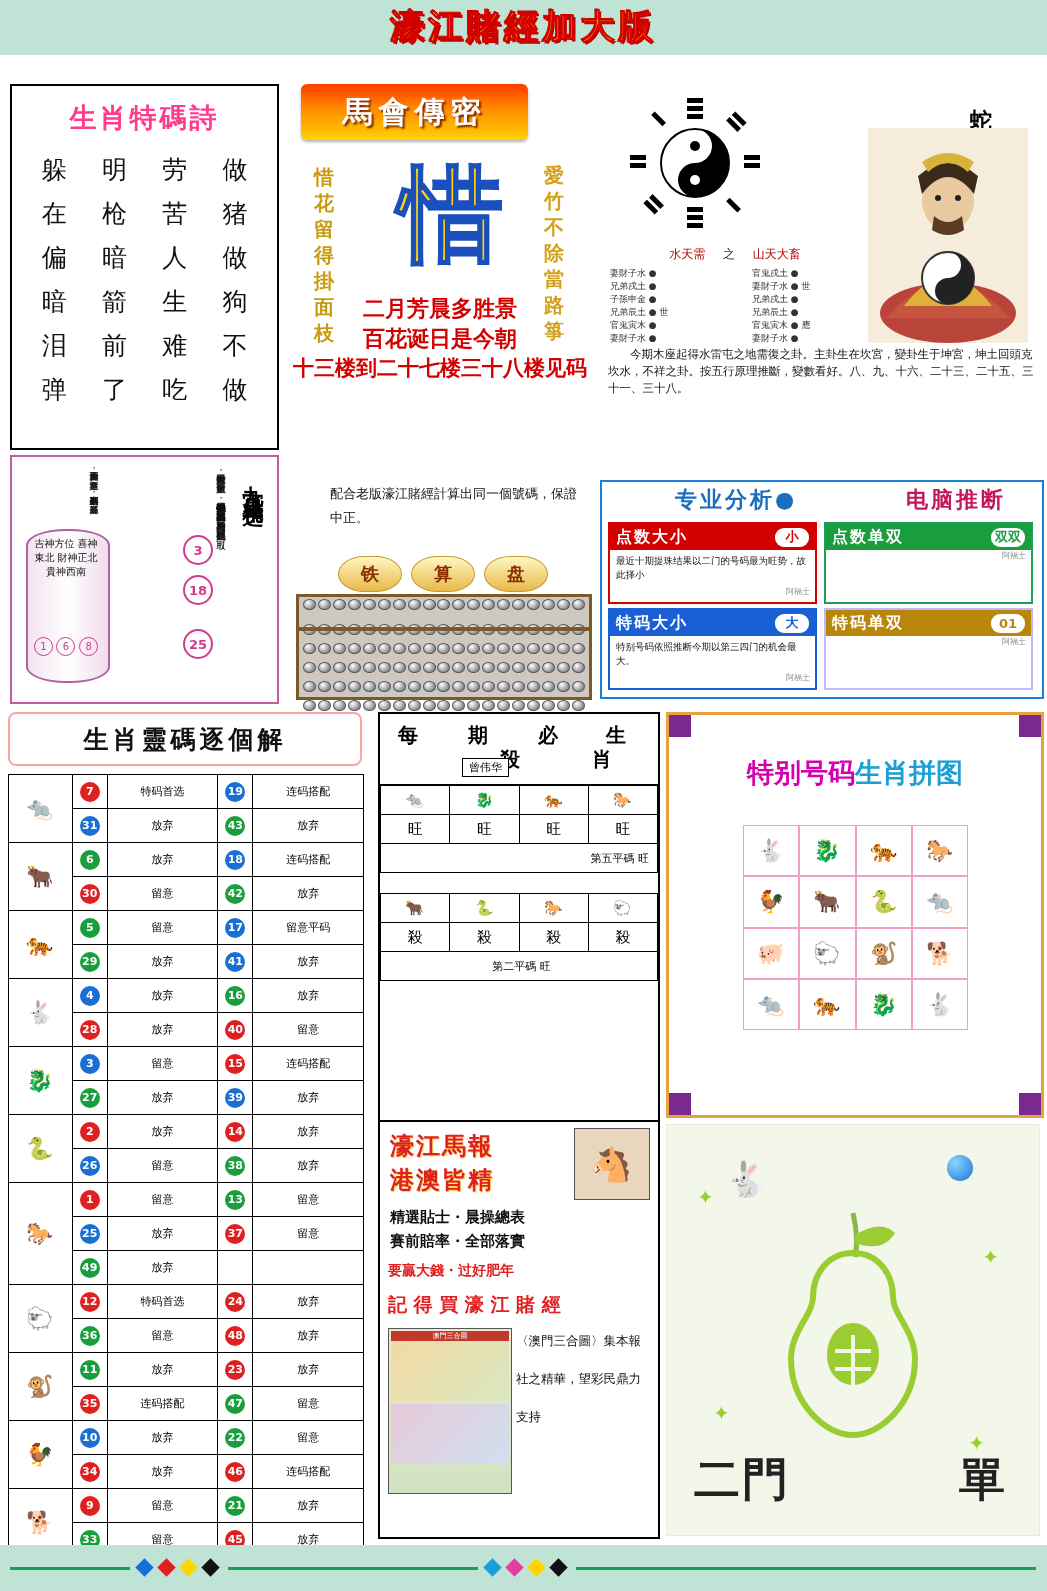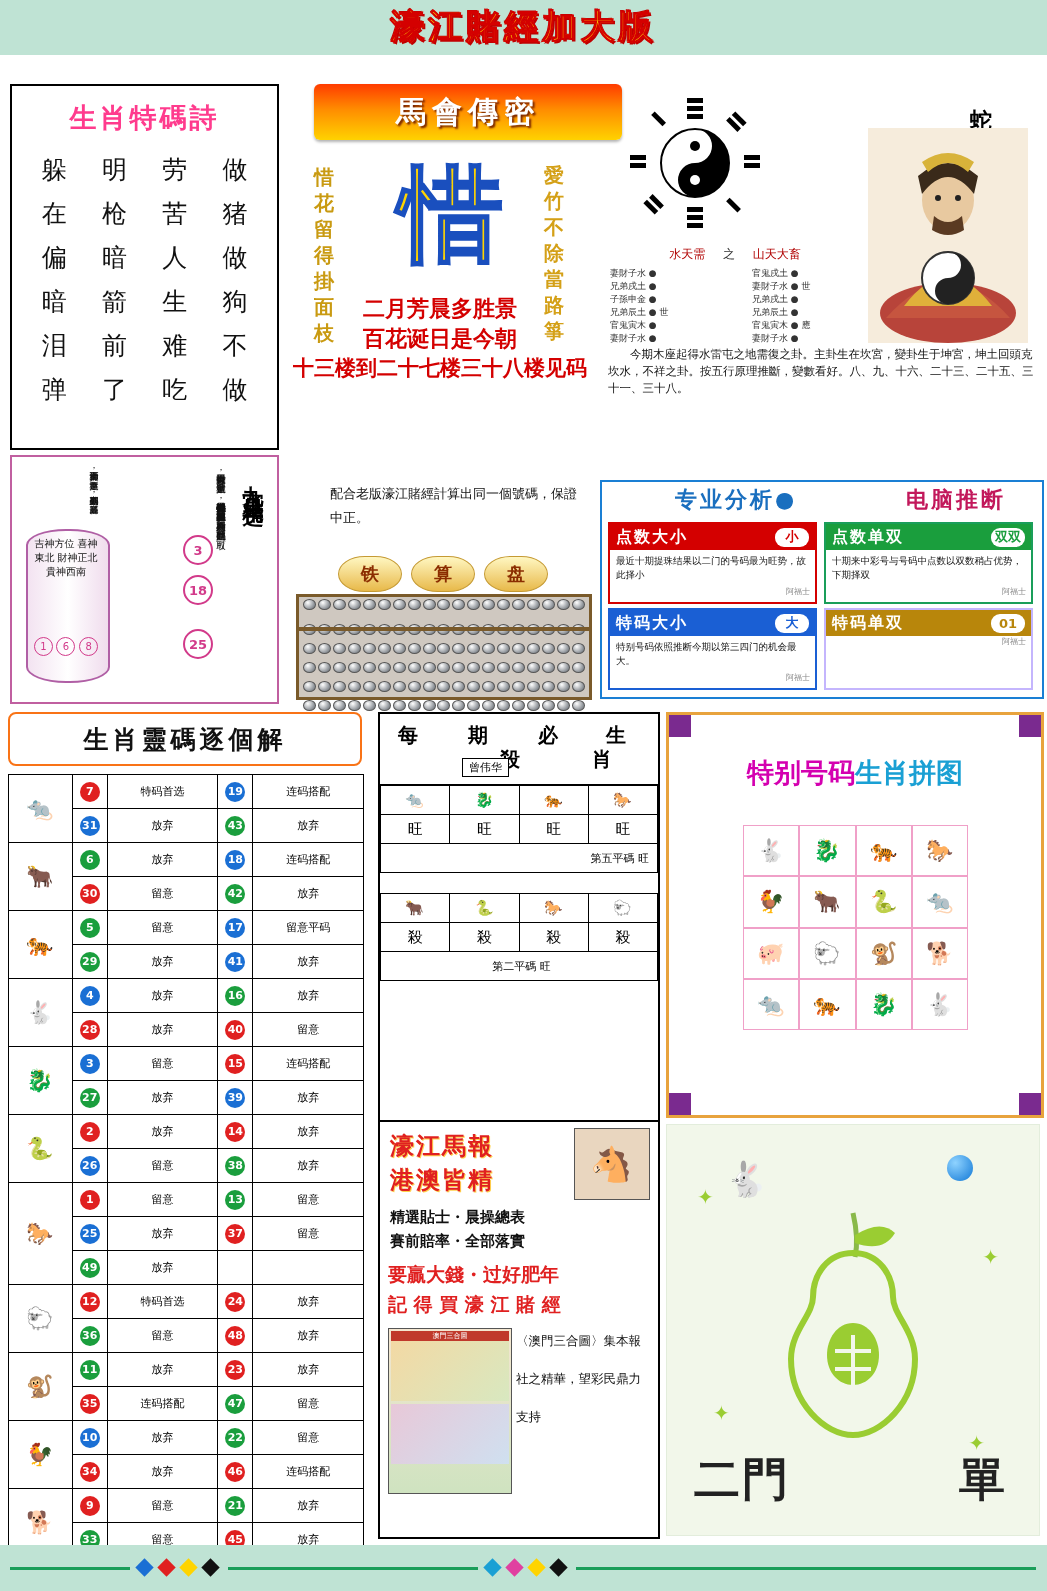--- a/index.html
+++ b/index.html
@@ -27,21 +27,21 @@
   
   #poem-box{left:10px;top:84px;width:265px;height:362px;border:2px solid #000;background:#fff;}
   #poem-title{margin-top:14px;text-align:center;font-size:27px;font-weight:bold;color:#ff3b8d;letter-spacing:3px;}
   #poem-grid{display:flex;justify-content:space-around;margin-top:12px;padding:0 12px;}
   .poem-col{display:flex;flex-direction:column;align-items:center;}
   .poem-col span{font-size:25px;line-height:44px;color:#111;}
 
   
   #mahui-box{left:290px;top:84px;width:300px;height:365px;}
   #mahui-head{
-    width:308px;height:56px;margin-left:24px;border-radius:6px;
+    width:227px;height:56px;margin-left:11px;border-radius:6px;
     background:linear-gradient(180deg,#ff3b00 0%,#ff8c00 45%,#ffd200 100%);
     display:flex;align-items:center;justify-content:center;
     box-shadow:0 2px 3px rgba(0,0,0,.3);
   }
   #mahui-head span{font-size:30px;font-weight:bold;color:#fff;letter-spacing:6px;
     text-shadow:2px 2px 2px #7a2600;}
   #xi-big{
     position:absolute;left:96px;top:78px;width:130px;text-align:center;
     font-size:104px;font-weight:bold;color:#ffd400;
     -webkit-text-stroke:2px #1a4fbe;line-height:1;
@@ -103,21 +103,21 @@
   #an-c4{left:222px;top:126px;border:2px solid #c4b5fd;}
   .an-bar{height:26px;display:flex;align-items:center;justify-content:space-between;padding:0 6px;}
   .an-bar .t{font-size:16px;font-weight:bold;color:#fff;letter-spacing:2px;}
   .an-pill{min-width:34px;height:19px;border-radius:9px;background:#fff;color:#d40000;font-size:13px;font-weight:bold;
     display:flex;align-items:center;justify-content:center;}
   .an-body{font-size:9.5px;line-height:14px;padding:4px 6px;color:#111;}
   .an-sign{font-size:8px;color:#888;text-align:right;padding-right:5px;}
 
   
   #zodiac-panel{left:8px;top:712px;width:360px;height:820px;}
-  #zodiac-title-box{width:350px;height:50px;border:2px solid #f97316;border-radius:8px;display:flex;align-items:center;justify-content:center;}
+  #zodiac-title-box{width:350px;height:50px;border:2px solid #fca5a5;border-radius:8px;display:flex;align-items:center;justify-content:center;}
   #zodiac-title{font-size:25px;font-weight:bold;letter-spacing:4px;color:#111;}
   #ztable{margin-top:8px;width:356px;border-collapse:collapse;}
   #ztable td{border:1px solid #000;font-size:11px;padding:0;height:33px;}
   .zimg{width:48px;text-align:center;}
   .zimg .an{font-size:22px;}
   .znum{width:26px;text-align:center;}
   .ztxt{width:84px;text-align:center;font-size:12px;}
   .numcirc{width:20px;height:20px;border-radius:50%;color:#fff;font-size:11px;font-weight:bold;
     display:inline-flex;align-items:center;justify-content:center;}
   .nred{background:#e02020;} .nblue{background:#1a6fd4;} .ngreen{background:#1a9e3d;}
@@ -135,21 +135,21 @@
   
   #horse-panel{left:378px;top:1120px;width:278px;height:415px;border:2px solid #000;background:#fff;}
   #hp-t1{position:absolute;left:10px;top:8px;font-size:24px;font-weight:bold;color:#e02020;letter-spacing:2px;
     text-shadow:1px 1px 0 #ffd24d;}
   #hp-t2{position:absolute;left:10px;top:42px;font-size:24px;font-weight:bold;color:#e02020;letter-spacing:2px;
     text-shadow:1px 1px 0 #ffd24d;}
   #hp-horse{position:absolute;right:8px;top:6px;width:74px;height:70px;border:1px solid #555;background:#e9d6bf;
     display:flex;align-items:center;justify-content:center;font-size:34px;}
   .hp-line{position:absolute;left:10px;font-size:15px;font-weight:bold;color:#111;}
   #hpl1{top:86px;} #hpl2{top:110px;}
-  #hp-red1{position:absolute;left:8px;top:140px;font-size:19px;font-weight:bold;color:#e02020;}
+  #hp-red1{position:absolute;left:8px;top:140px;font-size:14px;font-weight:bold;color:#e02020;}
   #hp-red2{position:absolute;left:8px;top:170px;font-size:19px;font-weight:bold;color:#e02020;}
   #hp-thumb{position:absolute;left:8px;top:206px;width:118px;height:160px;border:1px solid #555;
     background:linear-gradient(180deg,#f4e6d0,#cfe3c0);font-size:7px;padding:2px;overflow:hidden;color:#333;}
   .hp-side{position:absolute;left:136px;font-size:12.5px;color:#111;line-height:18px;}
   #hps1{top:210px;} #hps2{top:248px;} #hps3{top:286px;}
 
   
   #puzzle-panel{left:666px;top:712px;width:372px;height:400px;border:3px solid #e8a33d;background:#fff;}
   .corner{position:absolute;width:22px;height:22px;background:#7a2a8f;}
   #puz-title{position:absolute;left:0;top:40px;width:372px;text-align:center;font-size:27px;font-weight:bold;}
@@ -469,21 +469,20 @@
     </div>
     <div class="an-body">最近十期提珠结果以二门的号码最为旺势，故此择小</div>
     <div class="an-sign">阿福士</div>
   </div>
 
   <div class="an-cell" id="an-c2">
     <div class="an-bar" style="background:#1a9e3d">
       <span class="t">点数单双</span>
       <span class="an-pill" style="color:#1a9e3d">双双</span>
     </div>
-    <div class="an-body">十期来中彩号与号码中点数以双数稍占优势，下期择双</div>
     <div class="an-sign">阿福士</div>
   </div>
 
   <div class="an-cell" id="an-c3">
     <div class="an-bar" style="background:#1a5fd4">
       <span class="t">特码大小</span>
       <span class="an-pill" style="color:#1a5fd4">大</span>
     </div>
     <div class="an-body">特别号码依照推断今期以第三四门的机会最大。</div>
     <div class="an-sign">阿福士</div>

